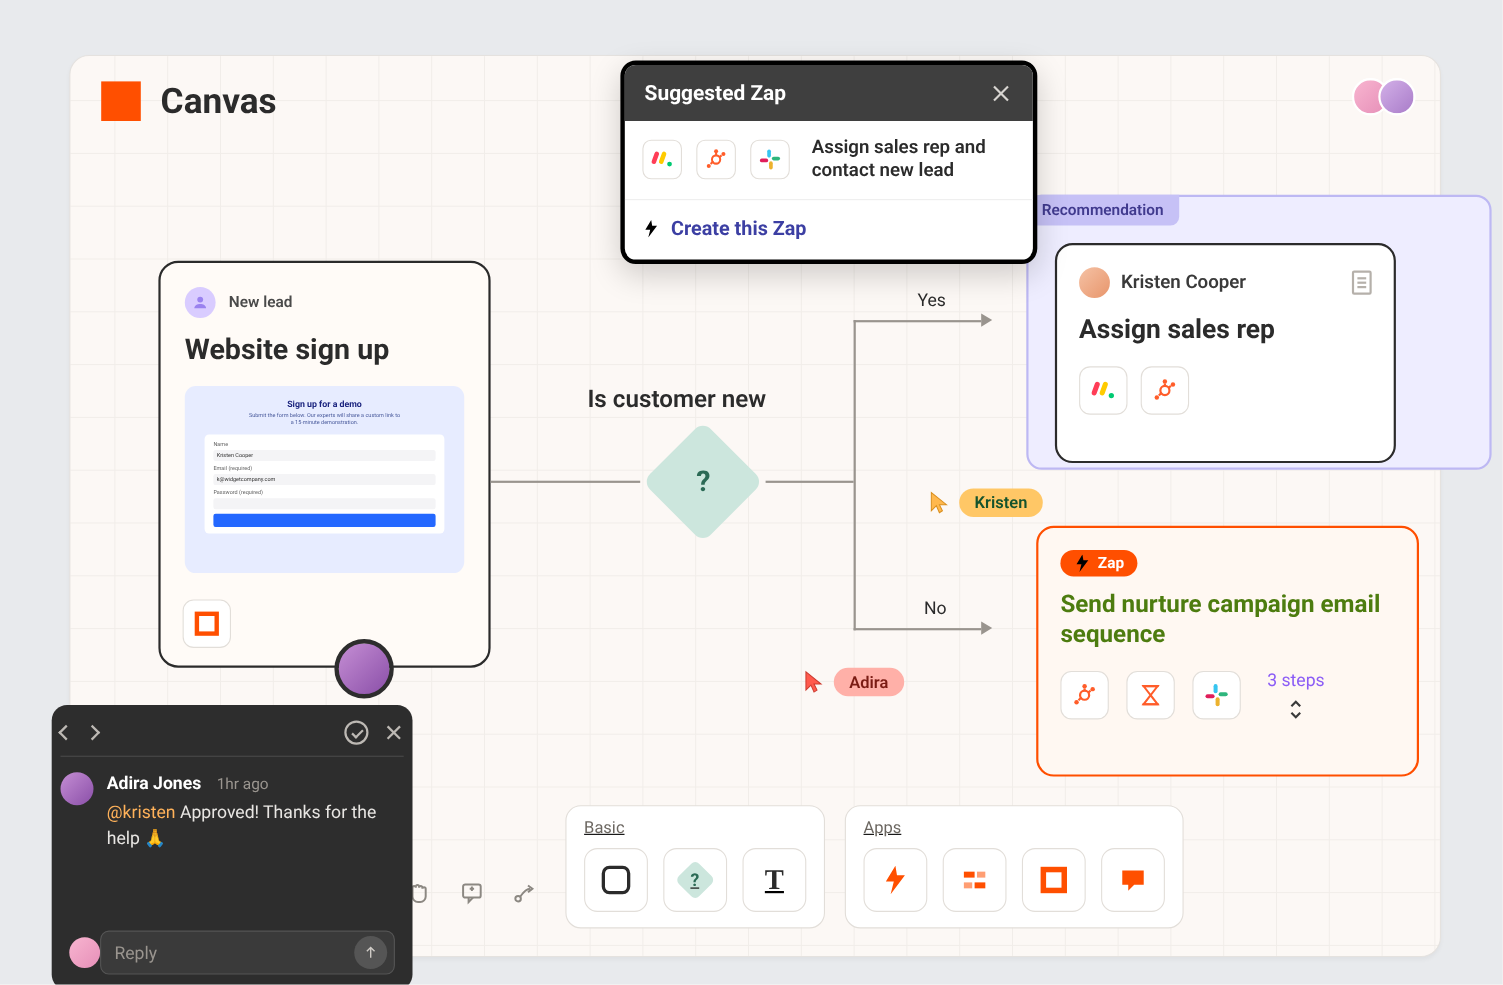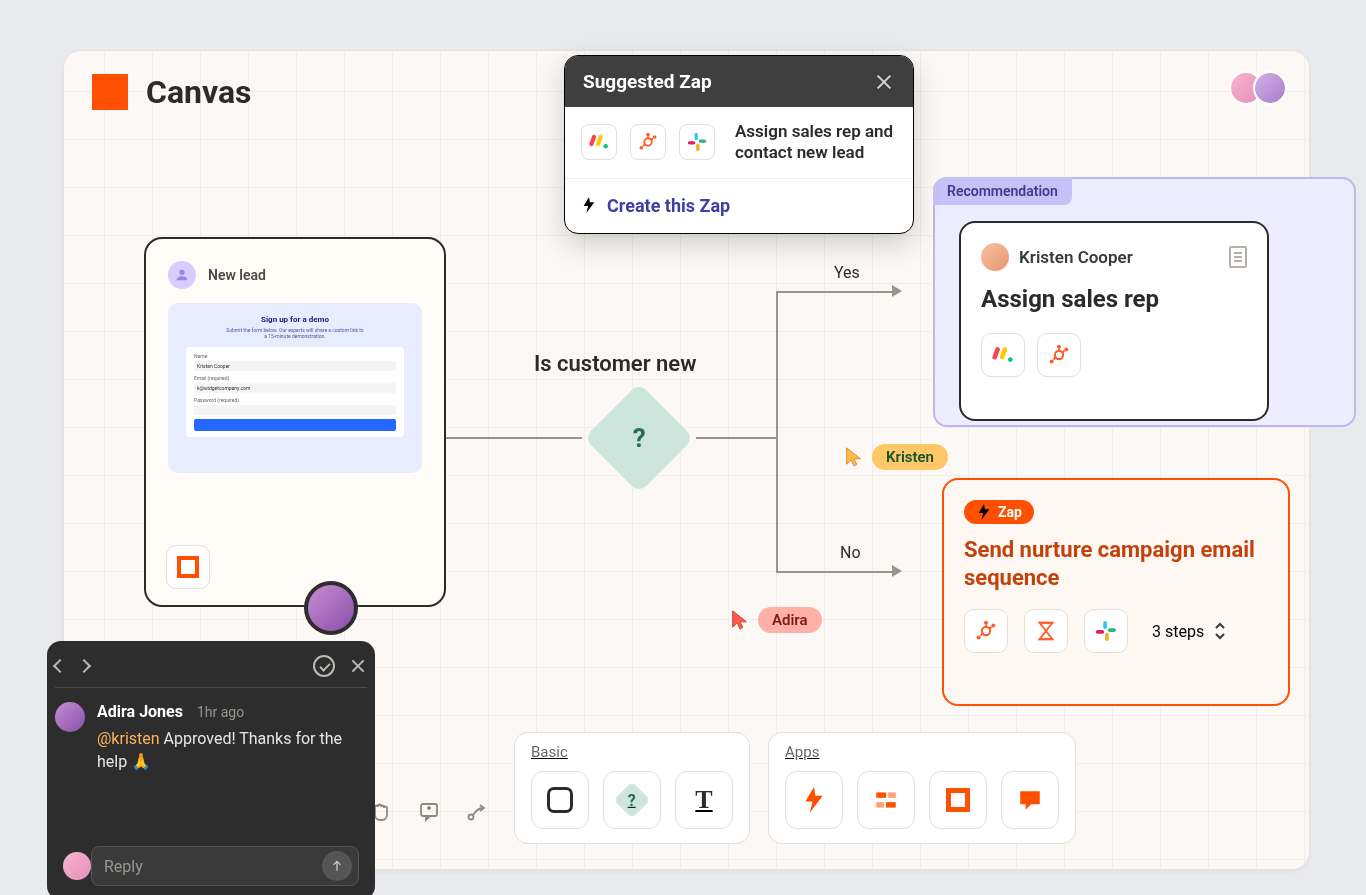--- a/index.html
+++ b/index.html
@@ -52,30 +52,30 @@
   .rc-av{width:28px;height:28px;border-radius:50%;background:linear-gradient(135deg,#f5c2a5,#e8956b);}
   .rc-name{font-size:17px;font-weight:600;color:#3a3a3a;}
   .rc-doc{width:18px;height:22px;border:2px solid #b5b0aa;border-radius:2px;position:relative;}
   .rc-doc::before{content:"";position:absolute;left:3px;top:4px;width:8px;height:2px;background:#b5b0aa;box-shadow:0 4px 0 #b5b0aa,0 8px 0 #b5b0aa;}
   .rc-title{font-size:24px;font-weight:700;color:#2b2b2b;margin-bottom:20px;}
   .app-ic{width:44px;height:44px;border:1px solid #e2ded9;border-radius:10px;background:#fff;display:inline-flex;align-items:center;justify-content:center;margin-right:8px;}
 
   
   .zap-card{position:absolute;left:878px;top:427px;width:348px;height:228px;background:#fff8f2;border:2px solid #ff4f00;border-radius:16px;padding:20px;}
   .zap-pill{display:inline-flex;align-items:center;gap:6px;background:#ff4f00;color:#fff;font-size:14px;font-weight:700;padding:4px 12px;border-radius:14px;margin-bottom:12px;}
-  .zap-title{font-size:22px;font-weight:700;color:#c2410c;line-height:1.25;margin-bottom:18px;}
+  .zap-title{font-size:22px;font-weight:700;color:#4d7c0f;line-height:1.25;margin-bottom:18px;}
   .zap-foot{display:flex;align-items:center;gap:8px;}
-  .steps-chip{display:flex;align-items:center;gap:8px;font-size:16px;color:#000000;margin-left:8px;}
+  .steps-chip{display:flex;align-items:center;gap:8px;font-size:16px;color:#8b5cf6;margin-left:8px;flex-direction:column;}
 
   
   .cursor-tag{position:absolute;display:flex;align-items:center;gap:8px;}
   .name-pill{padding:4px 14px;border-radius:14px;font-size:15px;font-weight:600;}
 
   
-  .sugg{position:absolute;left:500px;top:2px;width:350px;background:#fff;border:1px solid #000000;border-radius:14px;box-shadow:0 10px 28px rgba(0,0,0,.18);overflow:hidden;z-index:40;}
+  .sugg{position:absolute;left:500px;top:2px;width:379px;background:#fff;border:4px solid #000000;border-radius:14px;box-shadow:0 10px 28px rgba(0,0,0,.18);overflow:hidden;z-index:40;}
   .sugg-head{background:#3f3f3f;color:#fff;padding:14px 18px;display:flex;align-items:center;justify-content:space-between;}
   .sugg-title{font-size:19px;font-weight:700;}
   .sugg-close{width:22px;height:22px;position:relative;cursor:pointer;}
   .sugg-close::before,.sugg-close::after{content:"";position:absolute;left:10px;top:2px;width:2px;height:18px;background:#d8d5d1;}
   .sugg-close::before{transform:rotate(45deg);} .sugg-close::after{transform:rotate(-45deg);}
   .sugg-body{padding:14px 16px;display:flex;align-items:center;gap:12px;border-bottom:1px solid #eee;}
   .sugg-apps{display:flex;gap:5px;}
   .sugg-apps .app-ic{width:36px;height:36px;border-radius:8px;}
   .sugg-text{font-size:17px;font-weight:600;color:#2b2b2b;line-height:1.25;}
   .sugg-foot{padding:16px;text-align:left;}
@@ -194,20 +194,21 @@
   <div class="card-lead">
     <div class="badge-row">
       <div class="person-icon">
         <svg viewBox="0 0 24 24">
             <circle cx="12" cy="8" r="4" fill="#9a82ef"></circle>
             <path d="M4 20c0-4 4-6 8-6s8 2 8 6" fill="#9a82ef"></path>
           </svg>
       </div>
       <div class="badge-text">New lead</div>
     </div>
+    <div class="lead-title">Website sign up</div>
     <div class="form-thumb">
       <div class="ft-title">Sign up for a demo</div>
       <div class="ft-sub">Submit the form below. Our experts will share a custom link to a 15-minute demonstration.</div>
       <div class="ft-form">
         <div class="ft-lbl">Name</div>
         <div class="ft-inp">
             <span class="ft-val">Kristen Cooper</span>
           </div>
         <div class="ft-lbl">Email (required)</div>
         <div class="ft-inp">

